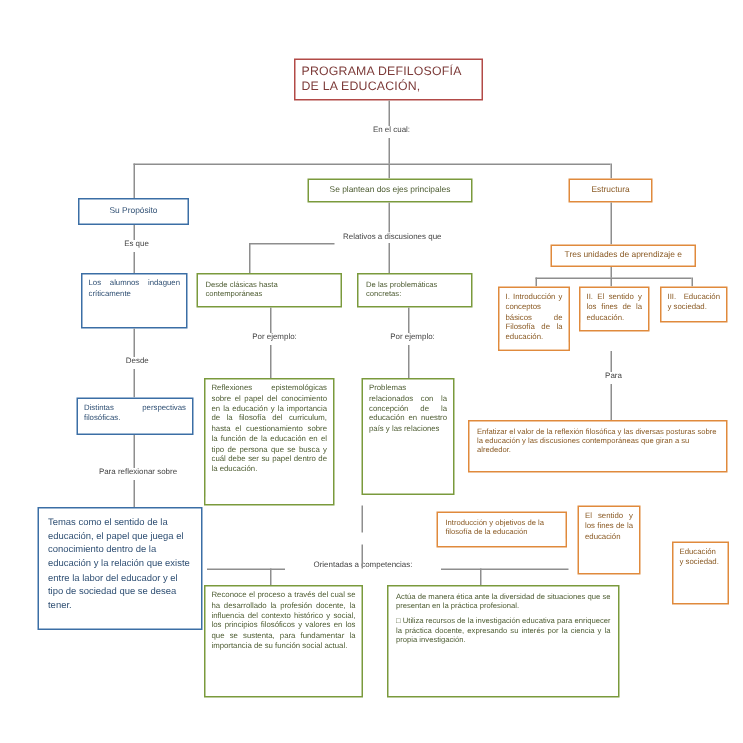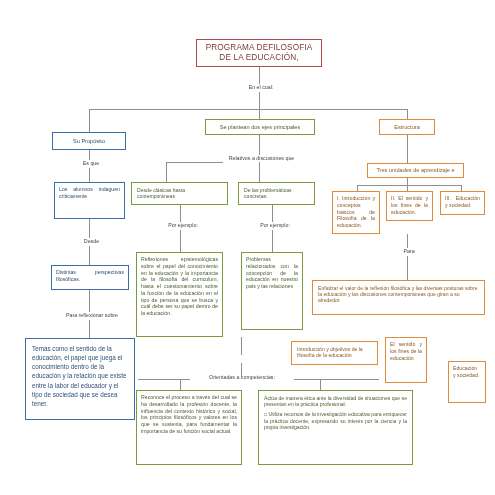--- a/index.html
+++ b/index.html
@@ -38,21 +38,21 @@
   
   .c-red    { border: 1.4px solid #b24a47; color: #7c3a38; }
   .c-blue   { border: 1.6px solid #3b6ea5; color: #2f4f73; }
   .c-green  { border: 1.4px solid #7a9a3c; color: #4e5d33; }
   .c-orange { border: 1.4px solid #e08a3c; color: #8a5a24; }
 
   
   .title {
     justify-content: center;
     align-items: center;
-    text-align: center;
+    text-align: left;
     font-size: 8.2px;
     letter-spacing: .15px;
     padding: 3px 4px;
   }
 
   
   .centerbox {
     justify-content: center;
     align-items: center;
     text-align: center;

